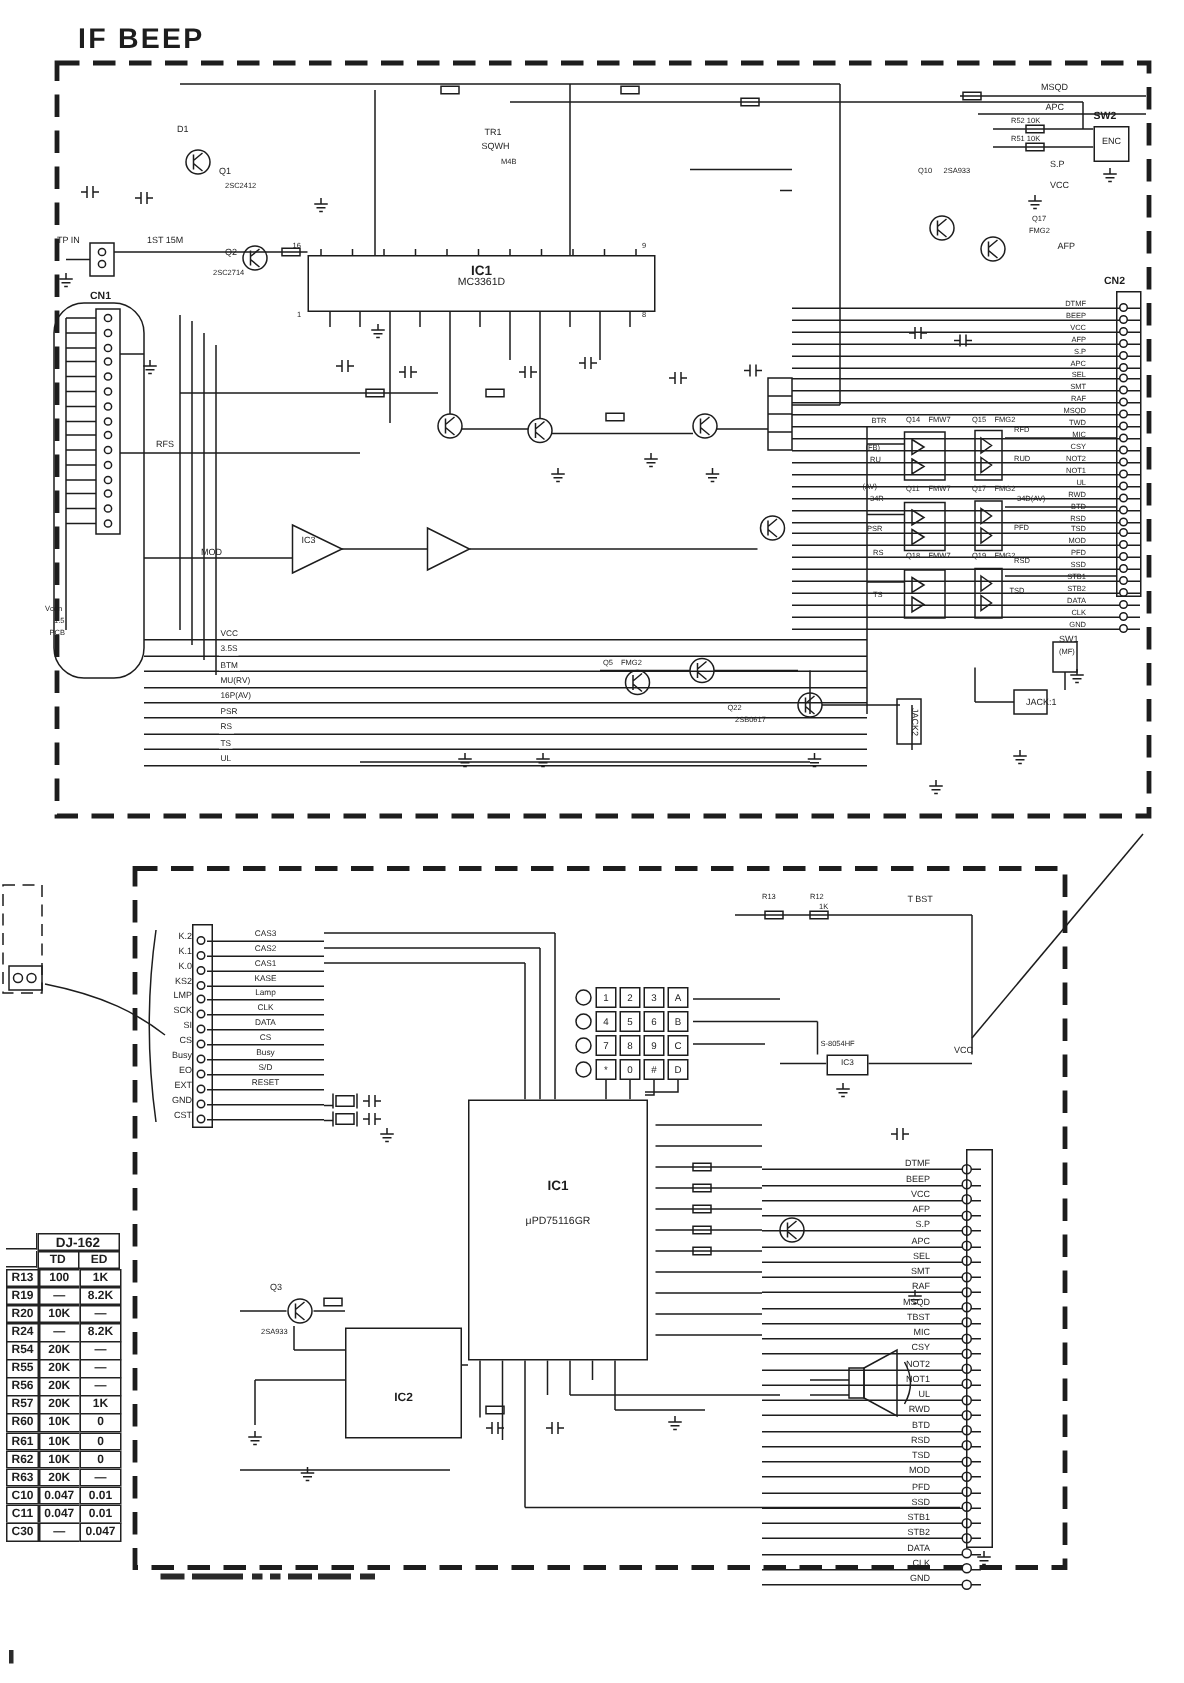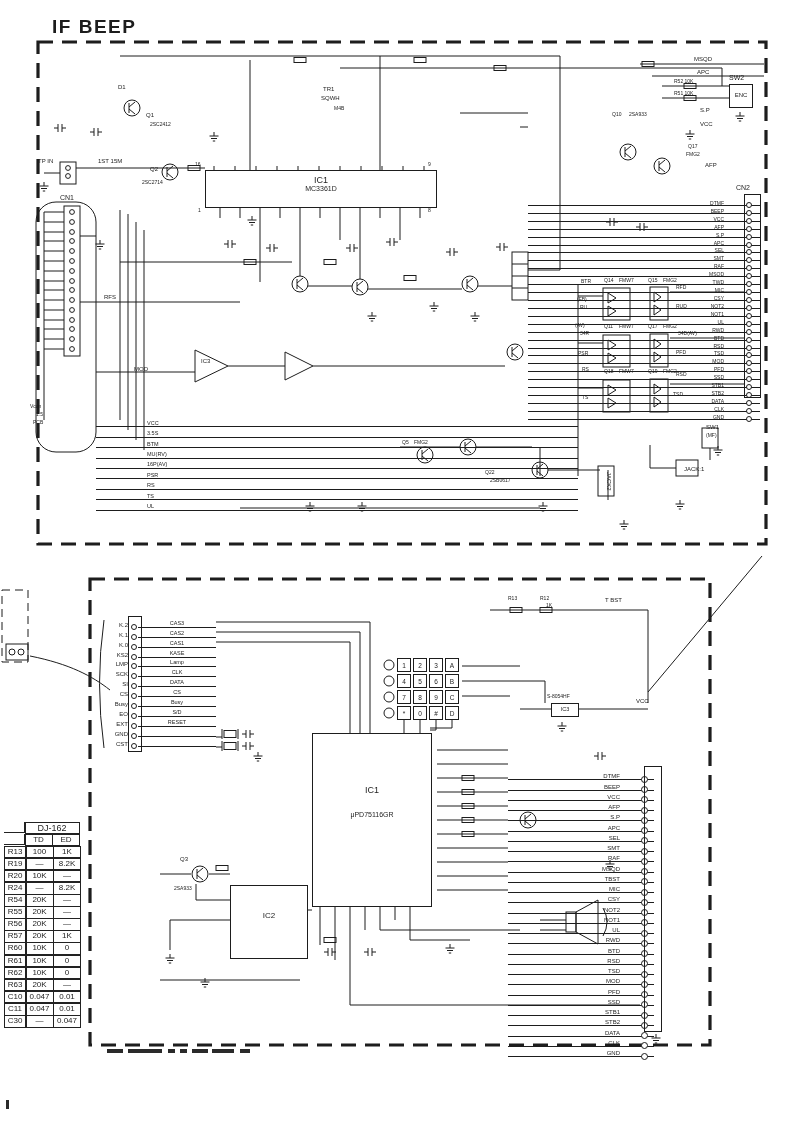--- a/index.html
+++ b/index.html
@@ -7,21 +7,21 @@
   #page{position:relative;width:789px;height:1122px;background:#fff;overflow:hidden;
         font-family:"Liberation Sans",sans-serif;color:var(--ink);}
   svg.schem{position:absolute;left:0;top:0;}
   svg.schem path,svg.schem rect,svg.schem circle,svg.schem line{stroke:var(--ink);fill:none;stroke-width:1;}
   svg.schem .thick{stroke-width:3.2;}
   svg.schem .fillrect{fill:#2a2a2a;stroke:none;}
   .lbl{position:absolute;font-size:6.5px;line-height:6.5px;white-space:nowrap;color:var(--ink);}
   .s5{font-size:5px;line-height:5px}.s55{font-size:5.5px;line-height:5.5px}
   .s6{font-size:6px;line-height:6px}.s7{font-size:7px;line-height:7px}
   .s8{font-size:8px;line-height:8px}.s9{font-size:9px;line-height:9px}
-  .b{font-weight:normal}
+  .b{font-weight:bold}
   .rot90{transform:rotate(90deg);transform-origin:0 0;}
   .title{position:absolute;left:52px;top:16px;font-size:19px;font-weight:bold;letter-spacing:1.5px;}
   .icbox{position:absolute;border:1.4px solid var(--ink);background:#fff;text-align:center;}
   .connbox{position:absolute;border:1px solid var(--ink);}
   
   .cn2rows{position:absolute;left:528px;top:198px;width:232px;}
   .pr2{height:6.93px;position:relative;border-bottom:1px solid var(--ink);}
   .pl2{position:absolute;right:36px;bottom:-1px;font-size:5px;line-height:5px;}
   .ring{position:absolute;border:1px solid var(--ink);border-radius:50%;background:#fff;}
   .r2{width:4px;height:4px;right:8px;bottom:-3px;}
@@ -37,21 +37,21 @@
   .lring{width:4px;height:4px;border:1px solid var(--ink);border-radius:50%;margin:0 1px -2px 0;flex:none;}
   .lnet{flex:1;border-bottom:1px solid var(--ink);font-size:5.5px;line-height:6px;text-align:center;height:7px;}
   
   .keypad{position:absolute;left:397px;top:658px;display:grid;grid-template-columns:repeat(4,14px);grid-auto-rows:14px;gap:2px;}
   .key{border:1px solid var(--ink);font-size:6.5px;display:flex;align-items:center;justify-content:center;background:#fff;}
   
   .busrows{position:absolute;left:96px;top:417px;width:482px;}
   .busrow{height:9.4px;position:relative;border-bottom:1px solid var(--ink);}
   .busrow span{position:absolute;left:50px;bottom:0;font-size:5.5px;line-height:5.5px;background:#fff;padding:0 1px;}
   
-  .ptable{position:absolute;left:4px;top:822px;font-weight:normal;font-size:8px;}
+  .ptable{position:absolute;left:4px;top:822px;font-weight:bold;font-size:8px;}
   .prow{display:flex;}
   .pc{border:1px solid #222;height:10.6px;line-height:10.6px;text-align:center;margin:-0.5px -0.5px 0 0;background:#fff;}
   .pc.id{width:20px;}
   .pc.v{width:26px;}
   .pc.c2{width:53px;font-size:9px;}
   .pc.blank{border-left:none;border-top:none;background:transparent;}
 </style>
 </head>
 <body>
 
@@ -648,21 +648,21 @@
 
     <div class="key">D</div>
   </div>
 
 <div class="icbox" style="left:312px;top:733px;width:118px;height:172px">
   <div class="s9 b" style="margin-top:52px">IC1</div>
   <div class="s7" style="margin-top:16px">μPD75116GR</div>
 </div>
 
 <div class="icbox" style="left:230px;top:885px;width:76px;height:72px">
-  <div class="s8 b" style="margin-top:26px">IC2</div>
+  <div class="s8 b" style="margin-top:42px">IC2</div>
 </div>
 
 <div class="icbox" style="left:551px;top:703px;width:26px;height:12px">
   <div class="s55" style="margin-top:3px">IC3</div>
 </div>
 
 <div class="cnrrows">
 
     <div class="pr3">
       <span class="pl3">DTMF</span>

